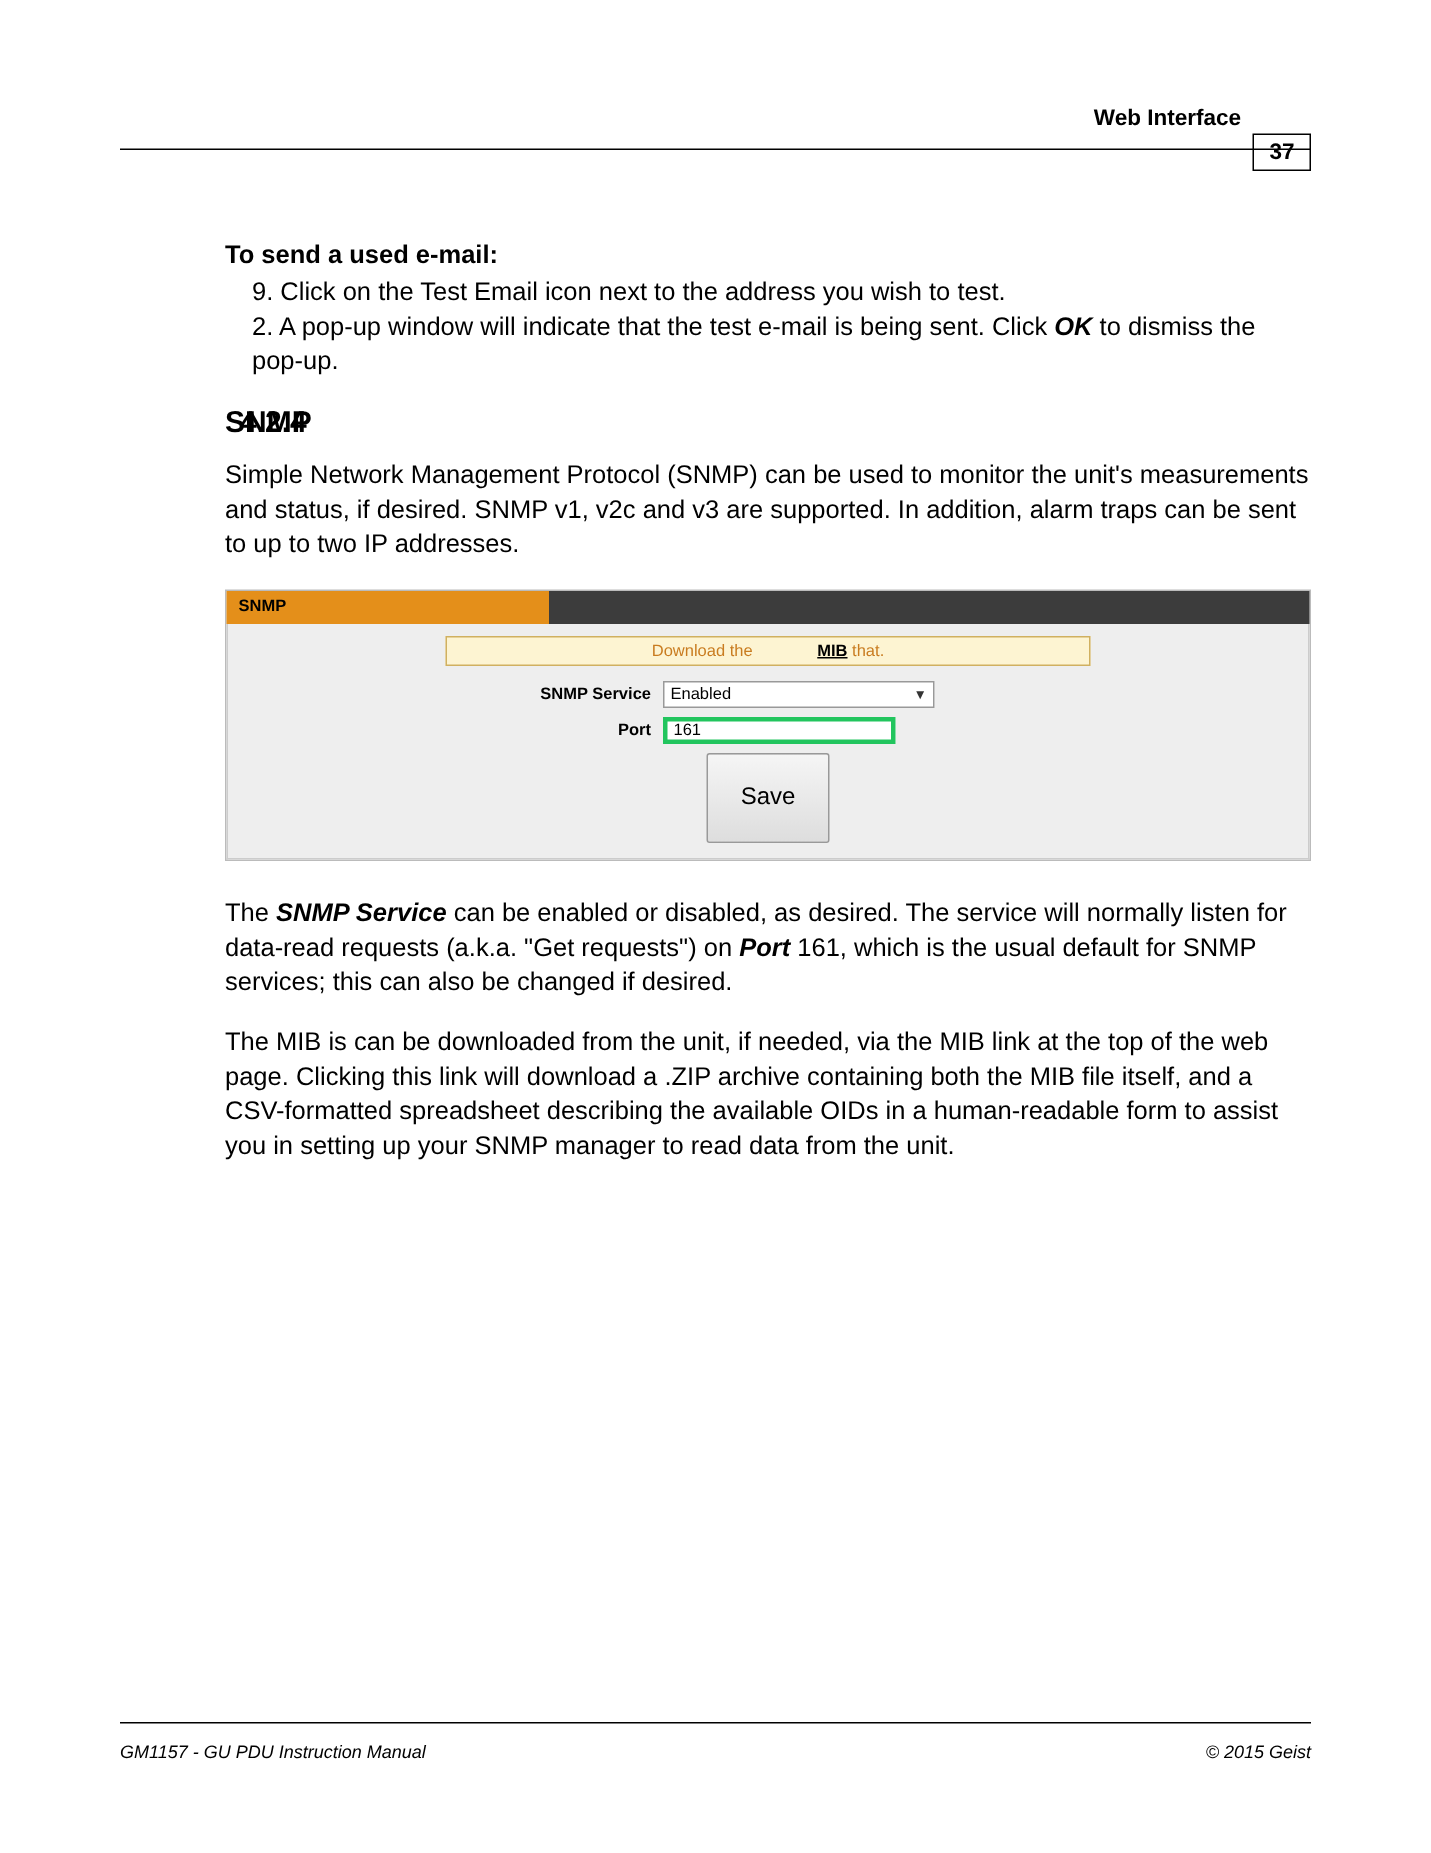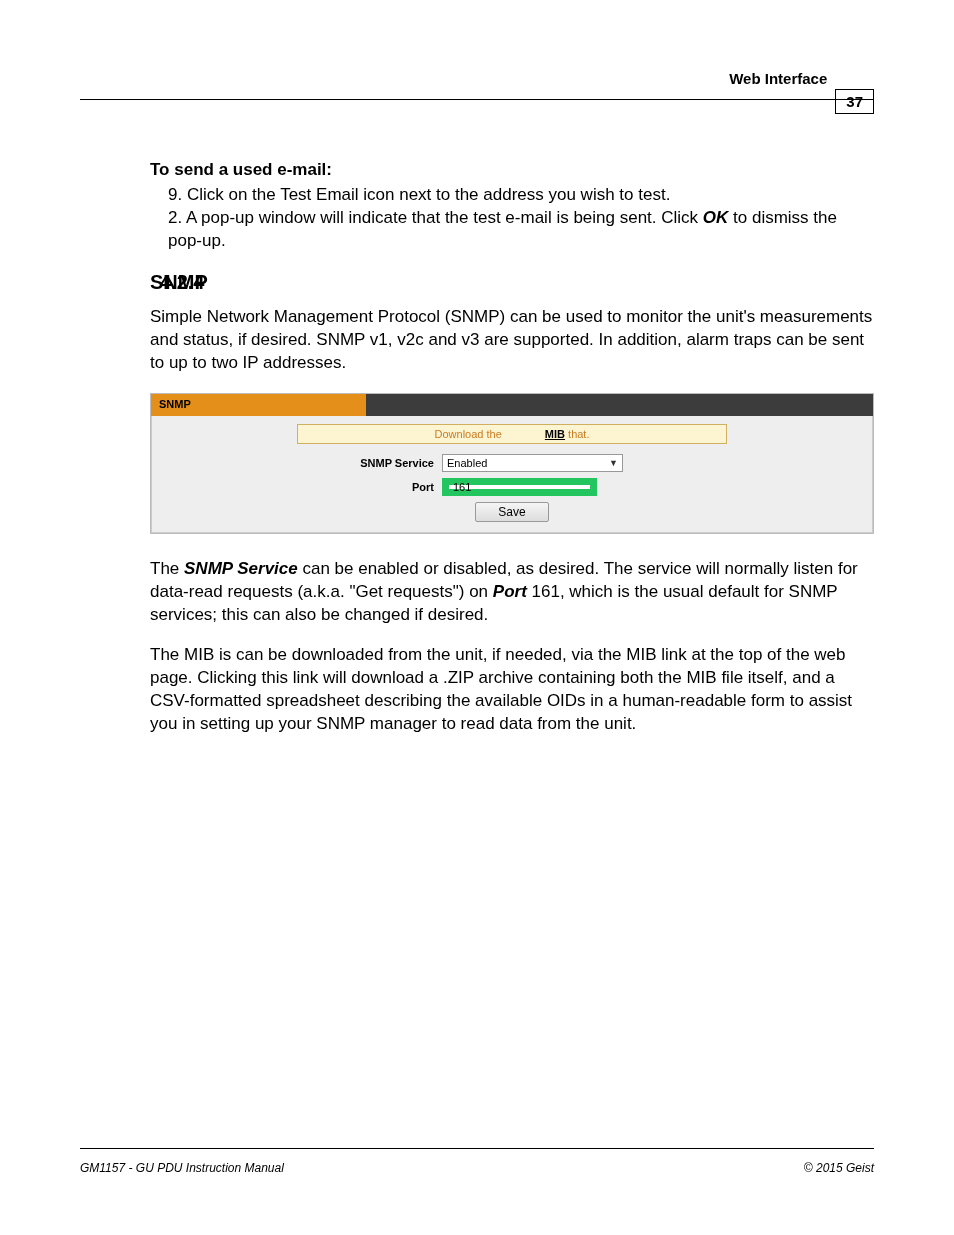--- a/index.html
+++ b/index.html
@@ -138,34 +138,34 @@
     justify-content: space-between;
   }
   .form-select .caret {
     font-size: 9px;
     color: #333;
   }
   .form-input {
     font-size: 11px;
     width: 155px;
     height: 18px;
-    border: 7px solid #22c55e;
+    border: 3px solid #22c55e;
     background: #fff;
     padding: 0 4px;
     display: flex;
     align-items: center;
   }
   .save-row {
     display: flex;
     justify-content: center;
     margin-top: 4px;
   }
   .save-btn {
-    font-size: 12px;
-    padding: 2px 22px;
+    font-size: 16px;
+    padding: 20px 22px;
     background: linear-gradient(#f5f5f5, #ddd);
     border: 1px solid #999;
     border-radius: 2px;
   }
 
   .footer {
     position: absolute;
     bottom: 60px;
     left: 80px;
     right: 80px;

